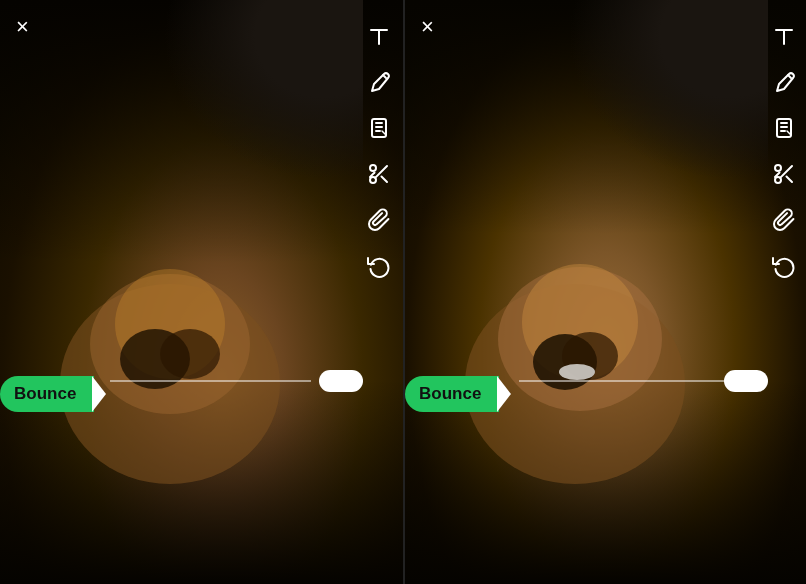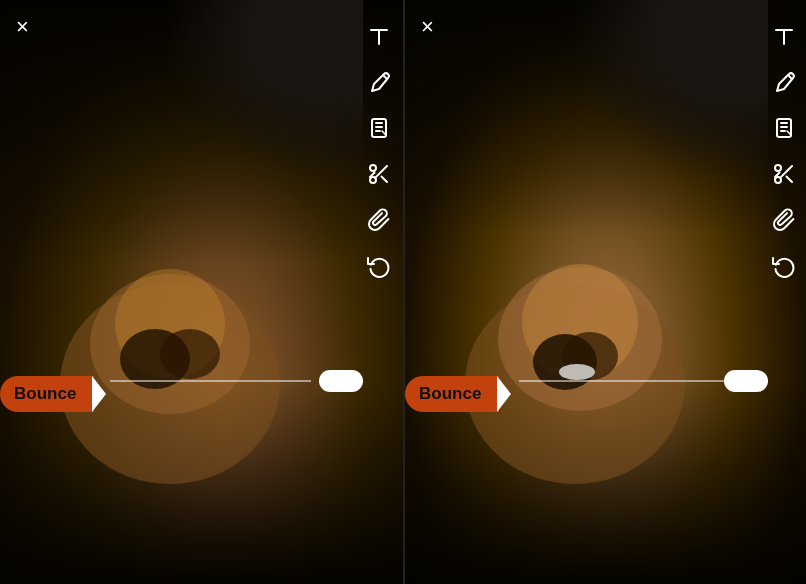--- a/index.html
+++ b/index.html
@@ -119,21 +119,21 @@
       bottom: 172px;
       left: 0;
       right: 40px;
       display: flex;
       align-items: center;
       z-index: 10;
       padding: 0 0 0 0;
     }
 
     .bounce-label {
-      background: #c2410c;
+      background: #22c55e;
       color: #111;
       font-family: -apple-system, BlinkMacSystemFont, 'Helvetica Neue', Arial, sans-serif;
       font-size: 17px;
       font-weight: 700;
       padding: 8px 18px 8px 14px;
       border-radius: 24px 0 0 24px;
       white-space: nowrap;
       position: relative;
       margin-top: 27px;
     }

